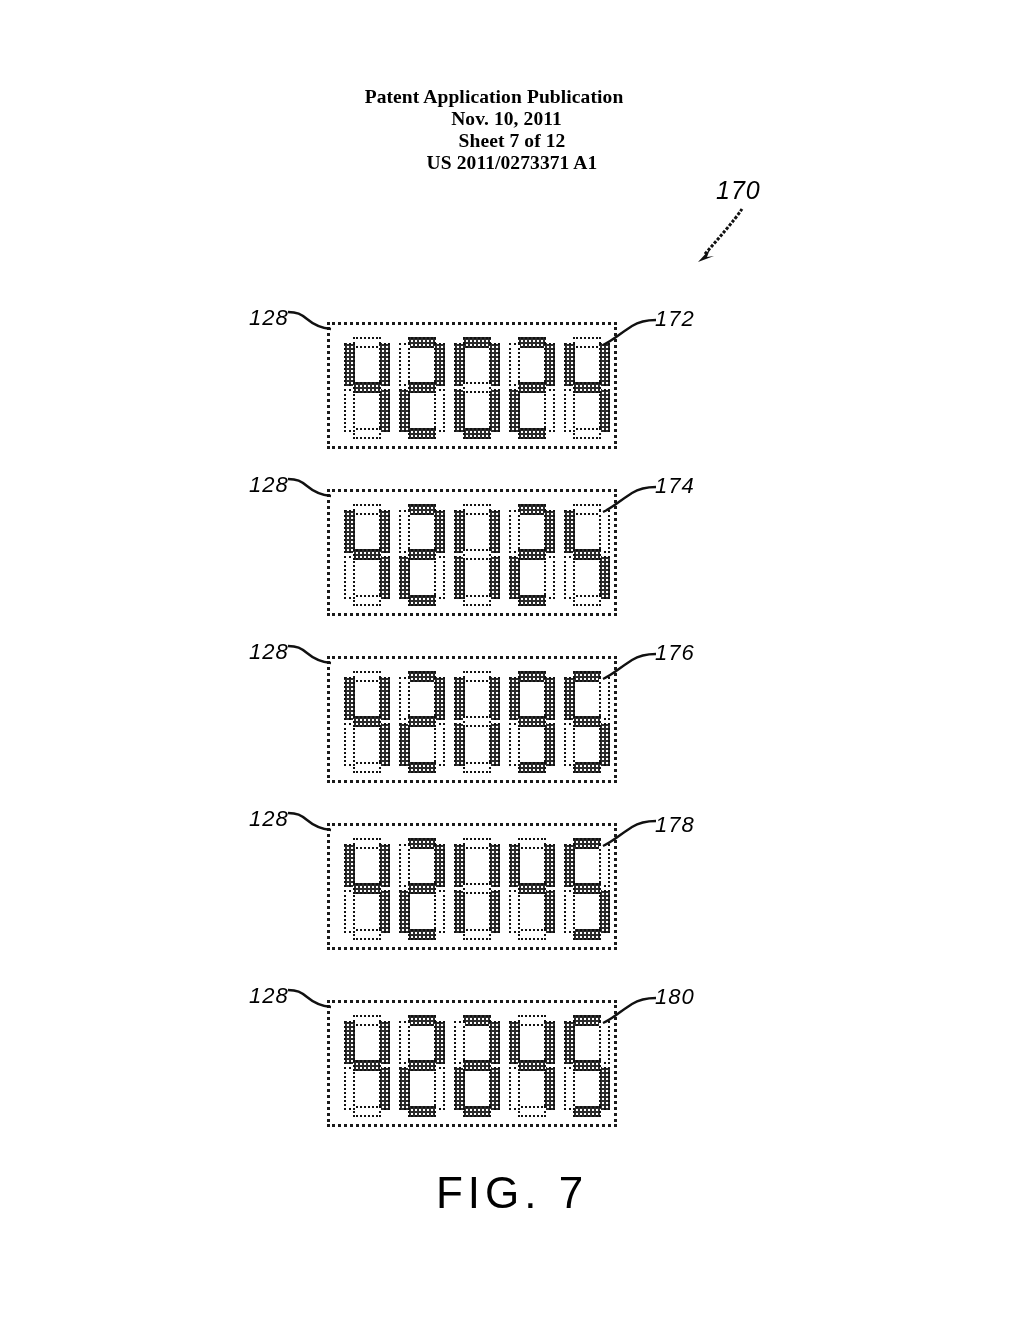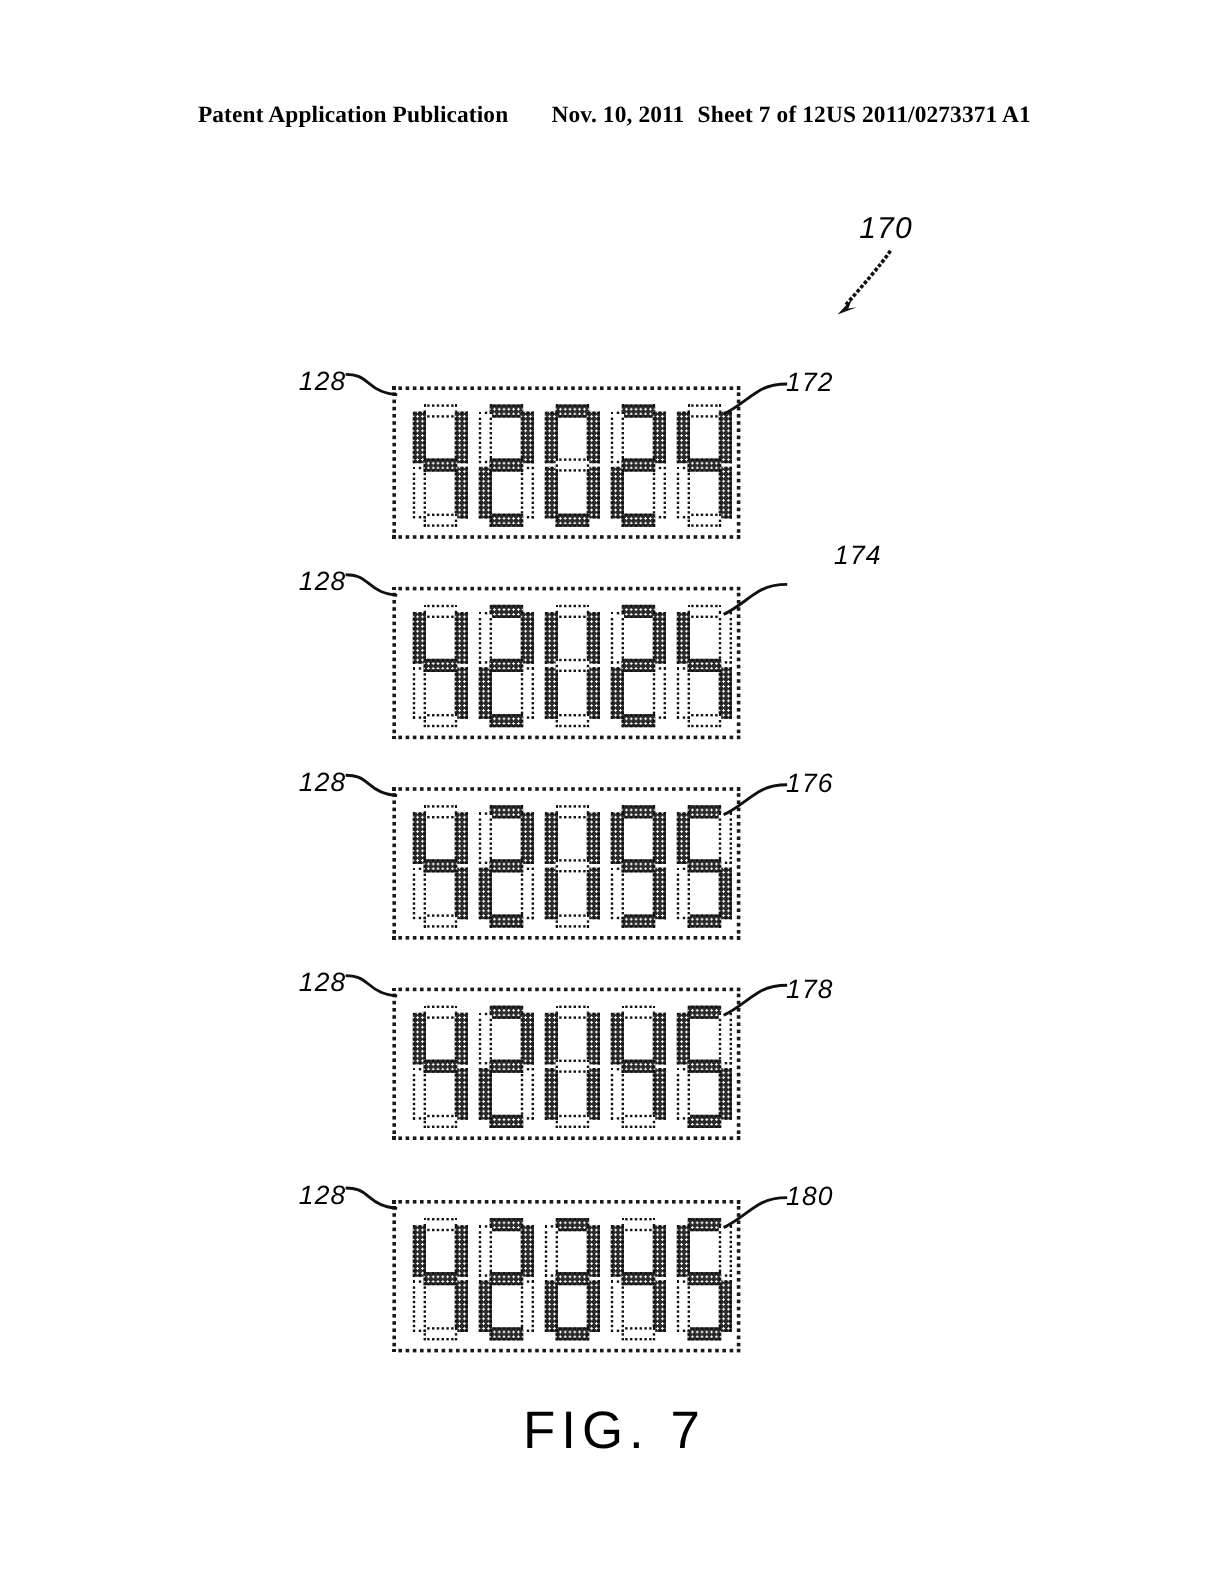--- a/index.html
+++ b/index.html
@@ -23,20 +23,21 @@
     left: 0;
     width: 1024px;
     display: flex;
     justify-content: center;
     align-items: center;
     font-family: "Liberation Serif", serif;
     font-weight: bold;
     font-size: 19.5px;
     letter-spacing: 0.1px;
     white-space: nowrap;
+    flex-direction: column;
   }
   #page-header .hdr-pub   { margin-right: 36px; }
   #page-header .hdr-date  { margin-right: 11px; }
   #page-header .hdr-sheet { }
   #page-header .hdr-pubno { }
 
   
   #figure {
     position: absolute;
     top: 0;
@@ -263,21 +264,21 @@
             <div class="seg seg-e off"></div>
             <div class="seg seg-f on"></div>
             <div class="seg seg-g on"></div>
           </div>
         </div>
       </div>
       <div class="ref-label" style="left: 249px; top: 472px;">128</div>
       <svg class="leader" width="46" height="24" viewBox="0 0 46 24" style="left: 287px; top: 477px;">
         <path d="M1 2 C 10 2, 14 4, 20 9 C 27 15, 33 18, 44 19" stroke="#111" stroke-width="2.4" fill="none"></path>
       </svg>
-      <div class="ref-label" style="left: 655px; top: 450px; margin-left: 40px;">174</div>
+      <div class="ref-label" style="left: 655px; top: 473px;">174</div>
       <svg class="leader" width="58" height="30" viewBox="0 0 58 30" style="left: 600px; top: 485px;">
         <path d="M3 27 C 14 22, 22 14, 32 8 C 40 3, 48 2, 56 2" stroke="#111" stroke-width="2.4" fill="none"></path>
       </svg>
       <div class="module" style="left: 327px; top: 656px;">
         <div class="digits">
           <div class="digit">
             <div class="seg seg-a off"></div>
             <div class="seg seg-b on"></div>
             <div class="seg seg-c on"></div>
             <div class="seg seg-d off"></div>

